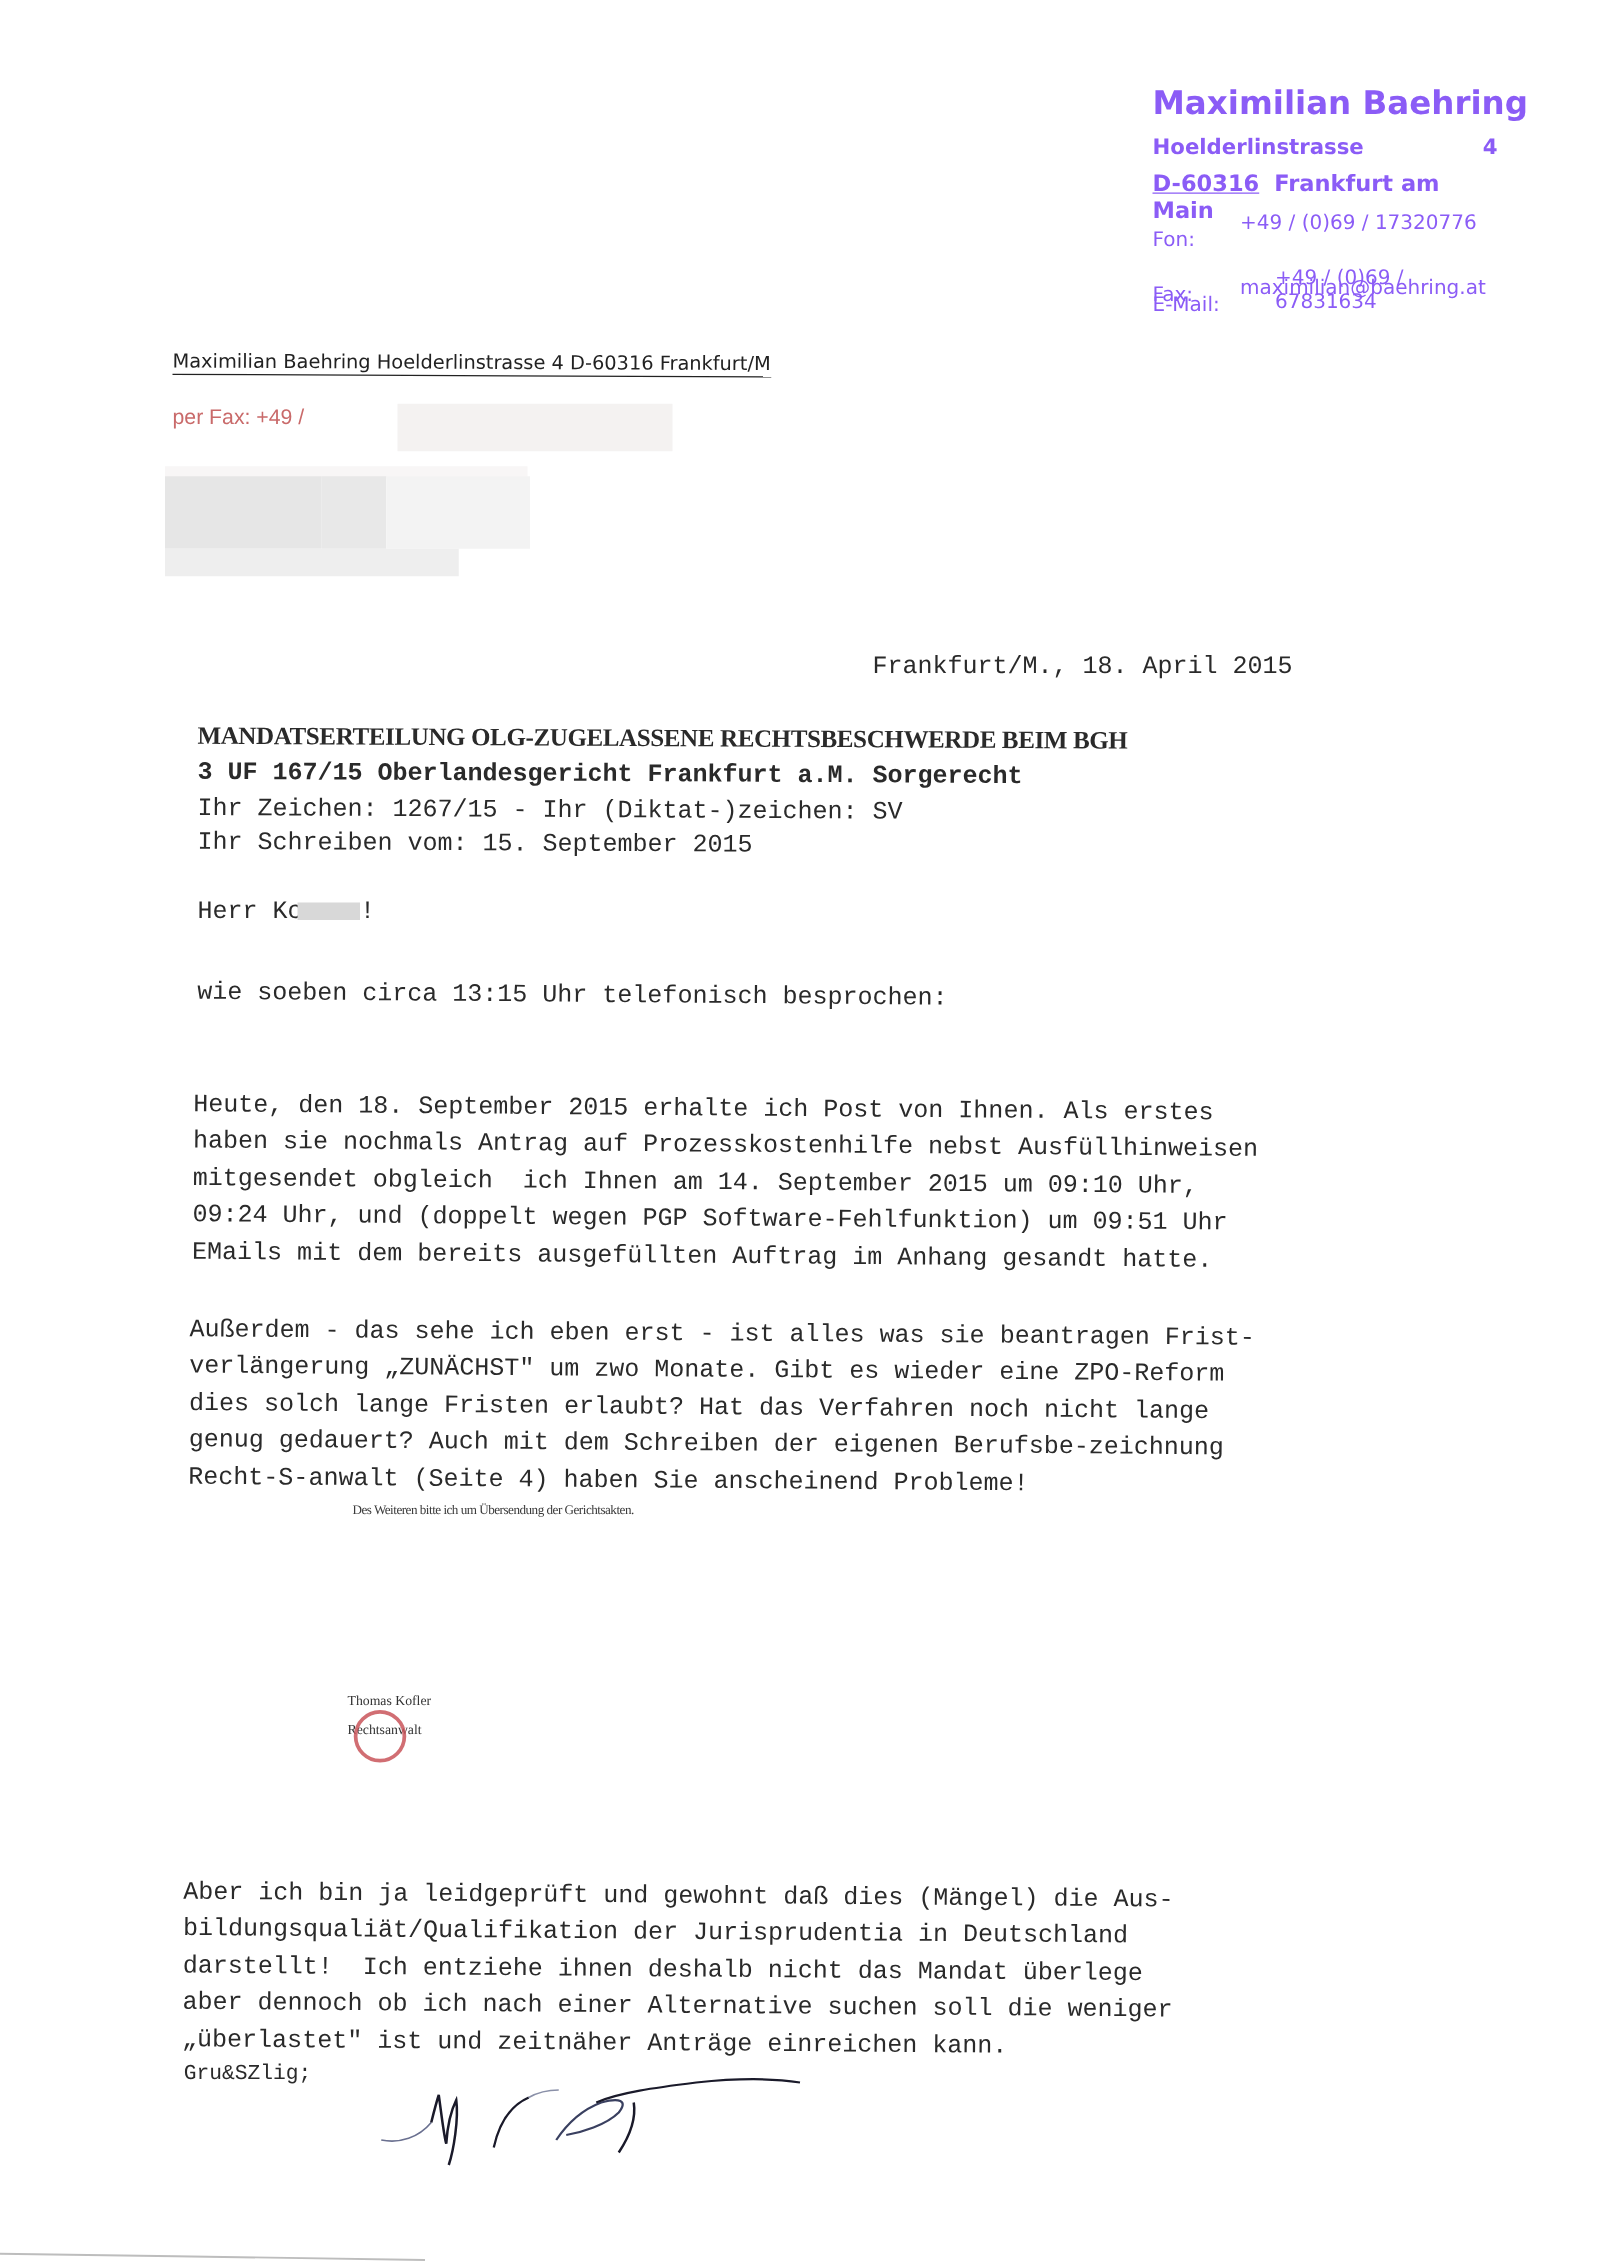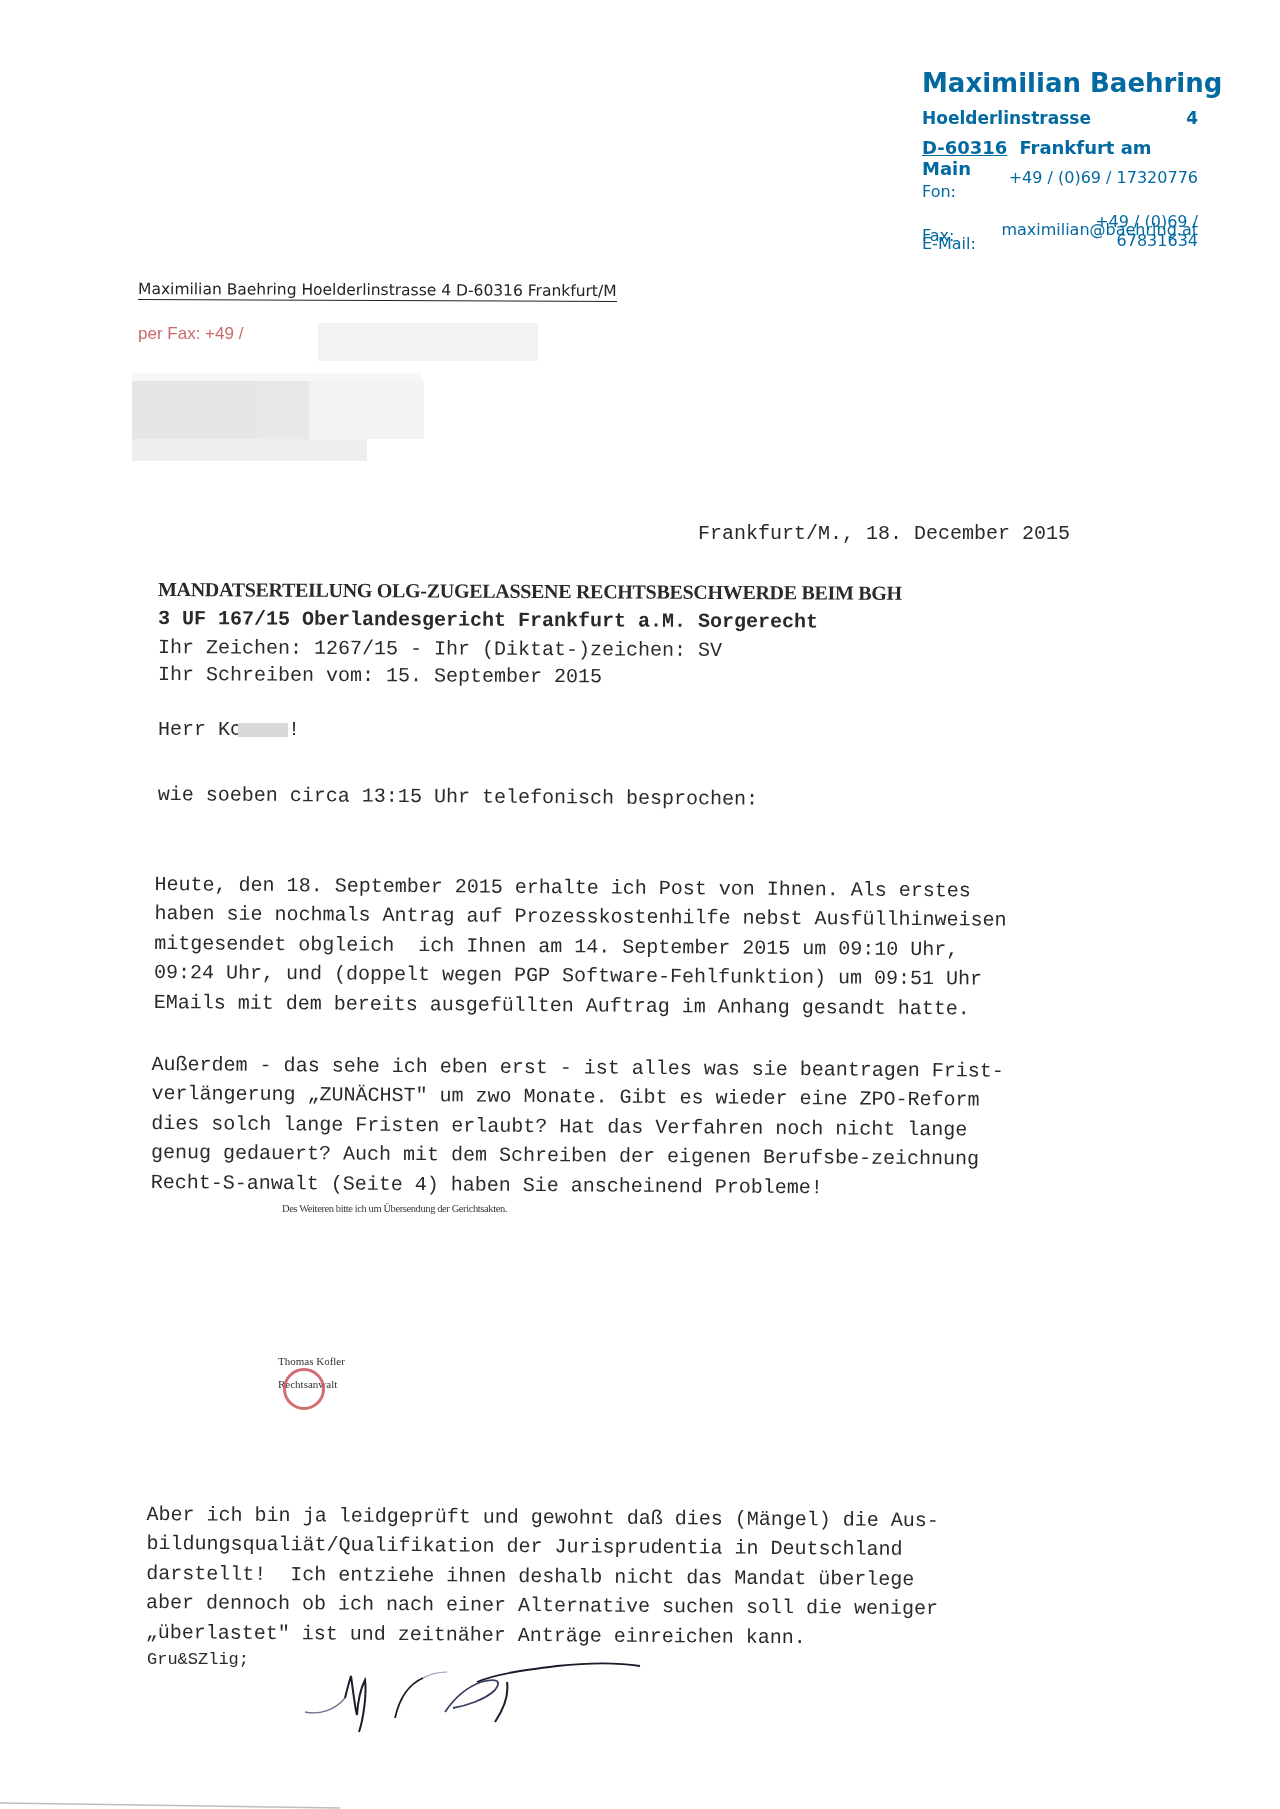--- a/index.html
+++ b/index.html
@@ -10,29 +10,29 @@
     body {
       width: 1280px;
       height: 1809px;
       position: relative;
       overflow: hidden;
       color: #1e1e1e;
     }
     .abs { position: absolute; }
 
     
-    .lh { font-family: "DejaVu Sans", sans-serif; color: #0369a1; }
+    .lh { font-family: "DejaVu Sans", sans-serif; color: #8b5cf6; }
     .lh-name { left: 922px; top: 68px; font-size: 26px; font-weight: bold; letter-spacing: 0px; }
     .lh-row { left: 922px; font-size: 17px; width: 276px; }
     .lh-street { top: 108px; font-weight: bold; display: flex; justify-content: space-between; gap: 16px; }
     .lh-city { top: 137px; font-weight: bold; font-size: 18px; }
     .lh-city .zip { margin-right: 12px; text-decoration: underline; }
     .lh-contact { display: flex; font-size: 16px; }
     .lh-contact .k { width: 70px; margin-top: 14px; }
-    .lh-contact .v { flex: 1; text-align: right; }
+    .lh-contact .v { flex: 1; }
     .lh-fon { top: 168px; }
     .lh-fax { top: 212px; gap: 28px; }
     .lh-mail { top: 220px; }
 
     
     .return-addr {
       left: 138px; top: 280px;
       font-family: "DejaVu Sans", sans-serif;
       font-size: 15.5px;
       color: #222;
@@ -139,21 +139,21 @@
 <div class="abs return-addr">Maximilian Baehring Hoelderlinstrasse 4 D-60316 Frankfurt/M</div>
 
 <div class="abs fax-line">per Fax: +49 /</div>
 <div class="abs redact-fax"></div>
 <div class="abs redact-addr1"></div>
 <div class="abs redact-addr2"></div>
 <div class="abs redact-addr2b"></div>
 <div class="abs redact-addr3"></div>
 <div class="abs redact-addr4"></div>
 
-<div class="abs mono date-line">Frankfurt/M., 18. December 2015</div>
+<div class="abs mono date-line">Frankfurt/M., 18. April 2015</div>
 
 <div class="abs mono subj subj-1">MANDATSERTEILUNG OLG-ZUGELASSENE RECHTSBESCHWERDE BEIM BGH</div>
 <div class="abs mono subj subj-2">3 UF 167/15 Oberlandesgericht Frankfurt a.M. Sorgerecht</div>
 <div class="abs mono subj subj-3">Ihr Zeichen: 1267/15 - Ihr (Diktat-)zeichen: SV</div>
 <div class="abs mono subj subj-4">Ihr Schreiben vom: 15. September 2015</div>
 
 <div class="abs mono salutation"><span>Herr Kc</span><span class="name-redact"></span><span>!</span></div>
 
 <div class="abs mono para p-intro">wie soeben circa 13:15 Uhr telefonisch besprochen:</div>
 

